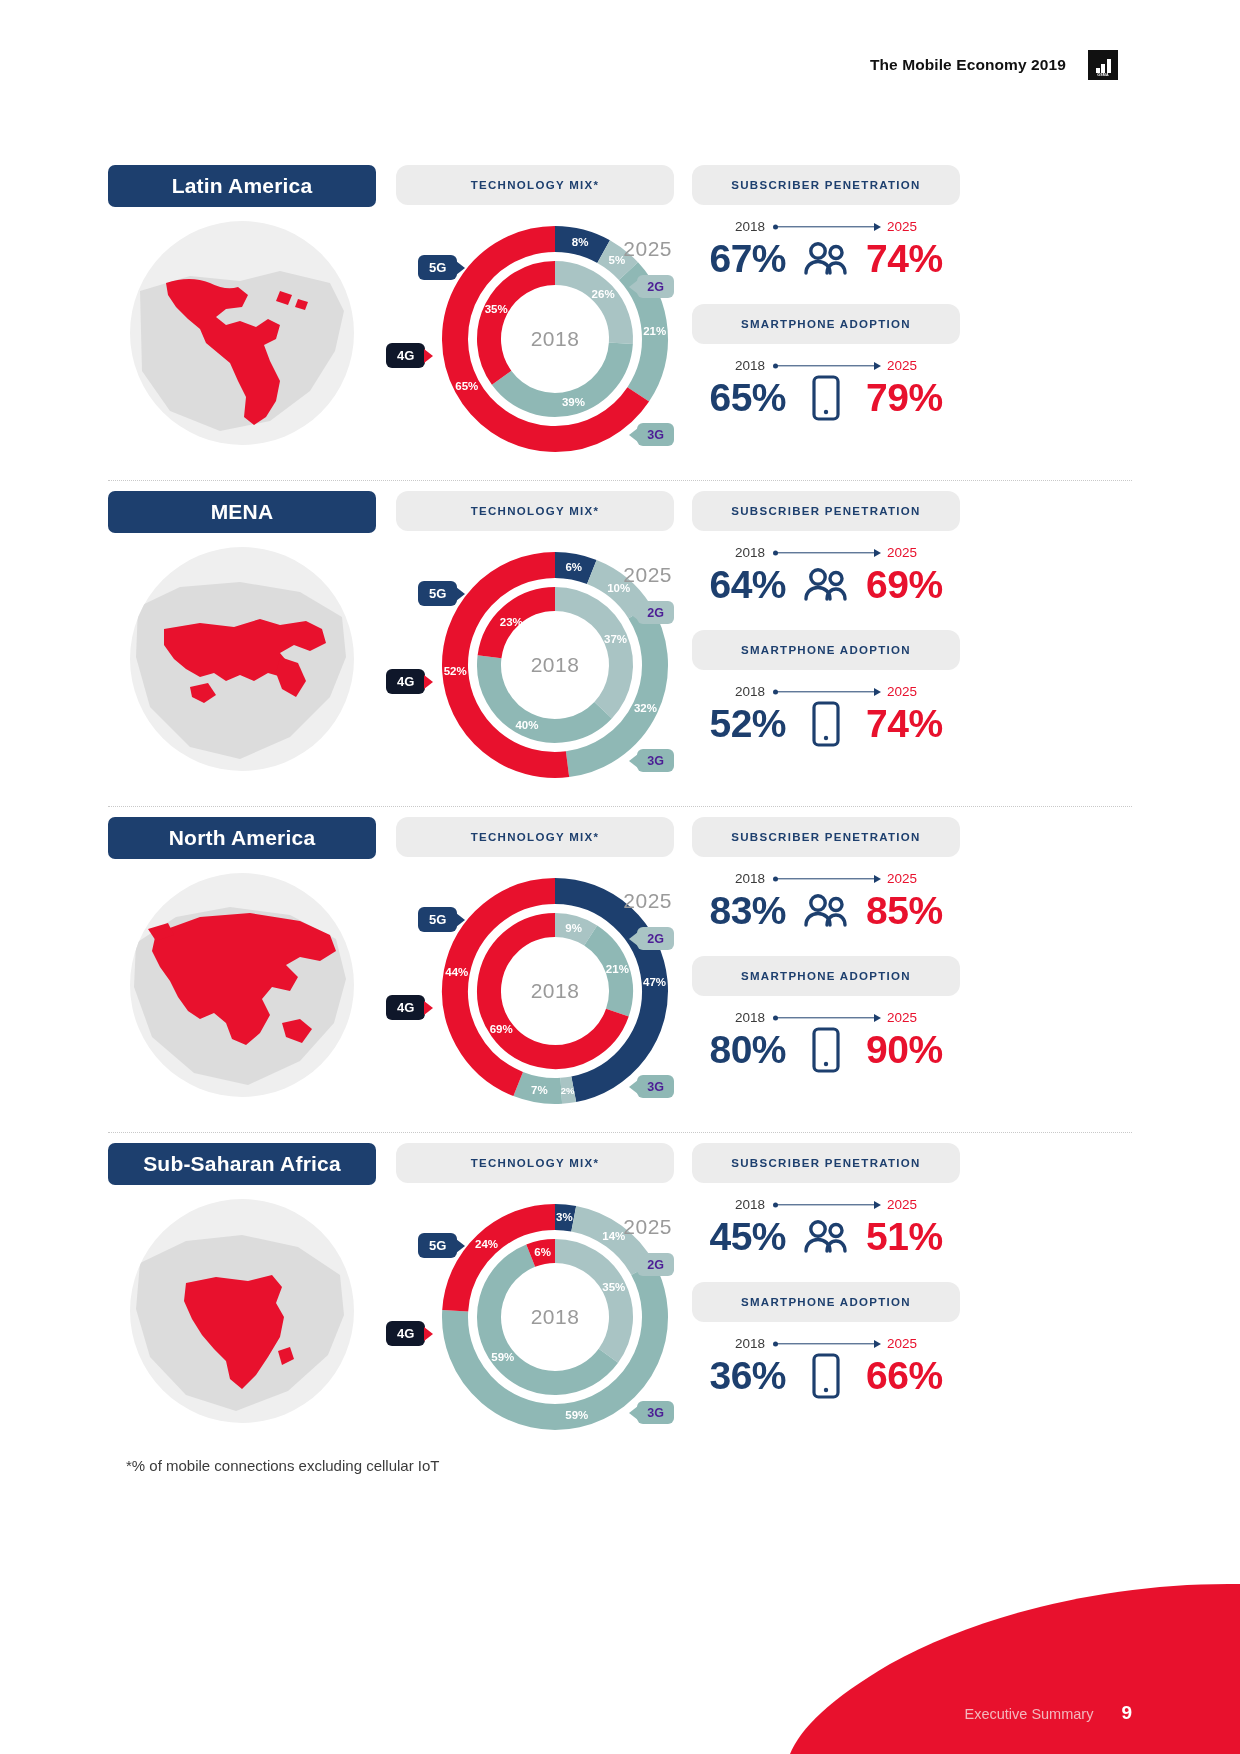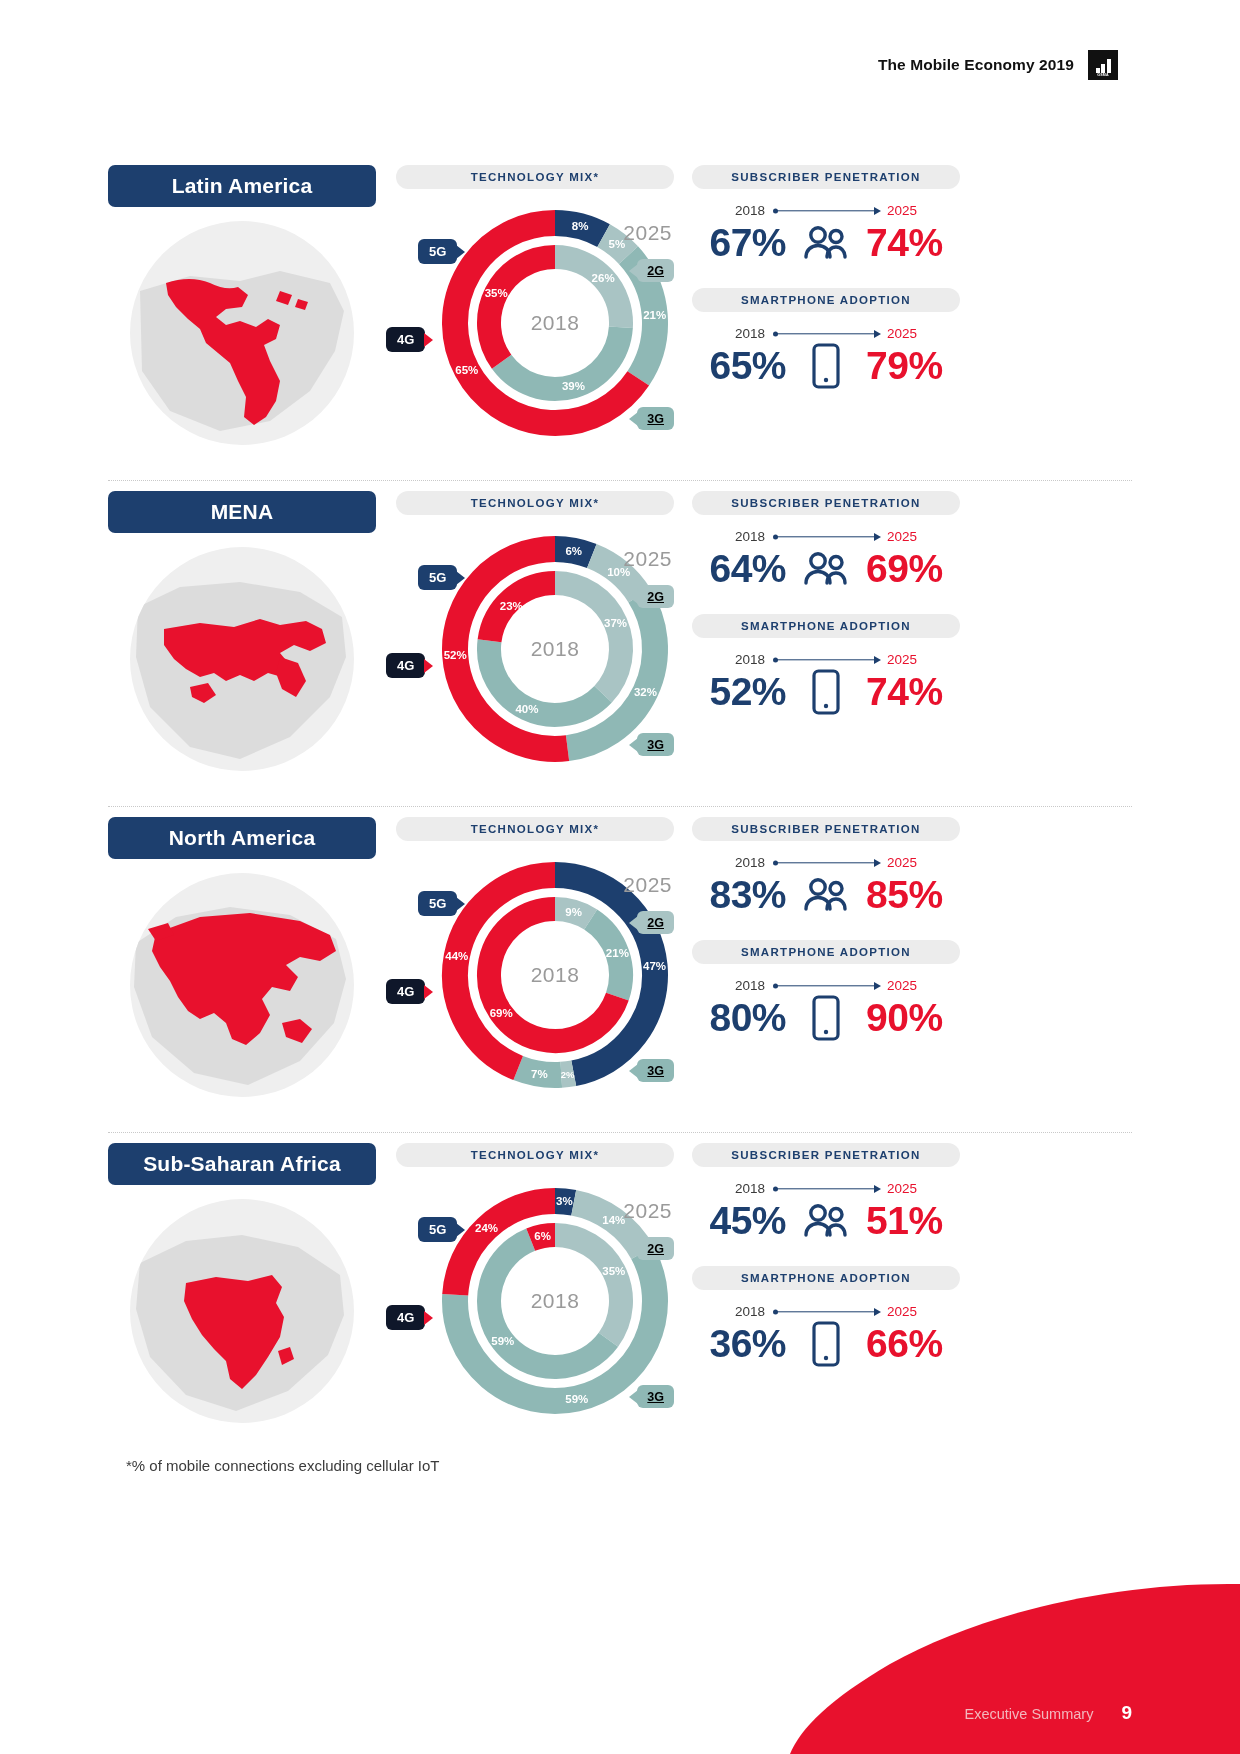--- a/index.html
+++ b/index.html
@@ -7,21 +7,21 @@
     width: 1240px; height: 1754px;
     background: #ffffff;
     font-family: "Liberation Sans", sans-serif;
     overflow: hidden;
   }
   .page { position: relative; width: 1240px; height: 1754px; background: #fff; }
 
   
   .doc-header {
     position: absolute; top: 50px; right: 122px;
-    display: flex; align-items: center; gap: 14px;
+    display: flex; align-items: center; gap: 22px;
   }
   .doc-header .title {
     font-size: 15.5px; font-weight: bold; color: #111; letter-spacing: .1px;
   }
   .gsma-logo {
     width: 30px; height: 30px; background: #111; position: relative;
     display: flex; align-items: flex-end; justify-content: center; padding-bottom: 7px;
   }
   .gsma-logo .bars { display: flex; align-items: flex-end; gap: 1.5px; }
   .gsma-logo .bars i { display: block; width: 4px; background: #fff; }
@@ -50,21 +50,21 @@
   }
   .globe {
     position: relative; margin: 14px auto 0; width: 224px; height: 224px;
     border-radius: 50%; background: #efefef; overflow: hidden;
   }
   .globe svg { position: absolute; inset: 0; width: 100%; height: 100%; }
 
   
   .tech-col { position: absolute; left: 396px; top: 10px; width: 278px; }
   .pill-head {
-    height: 24px; border-radius: 12px; background: #ececec;
+    height: 40px; border-radius: 12px; background: #ececec;
     display: flex; align-items: center; justify-content: center;
     color: #1d3f6e; font-size: 11.5px; font-weight: bold; letter-spacing: 1.3px;
   }
   .donut-wrap { position: relative; width: 278px; height: 250px; margin-top: 8px; }
   .donut-svg { position: absolute; left: 39px; top: 6px; width: 240px; height: 240px; }
   .seg-label {
     position: absolute; font-size: 11.5px; font-weight: bold; color: #fff;
     transform: translate(-50%, -50%); white-space: nowrap; pointer-events: none;
   }
   .center-year {
@@ -96,21 +96,21 @@
     font-size: 12.5px; font-weight: bold;
   }
   .chip:before {
     content: ""; position: absolute; left: -8px; top: 50%;
     transform: translateY(-50%);
     border-top: 7px solid transparent; border-bottom: 7px solid transparent;
     border-right: 9px solid currentColor;
   }
   .chip.c2g { background: #a9c4c4; color: #a9c4c4; right: 0; top: 62px; }
   .chip.c3g { background: #8fb8b5; color: #8fb8b5; right: 0; top: 210px; }
-  .chip span { position: relative; z-index: 2; color: #000000; text-decoration: underline; }
+  .chip span { position: relative; z-index: 2; color: #4c1d95; }
 
   
   .stats-col { position: absolute; left: 692px; top: 10px; width: 268px; }
   .stat-block + .stat-block { margin-top: 22px; }
   .arrow-row {
     display: flex; align-items: center; justify-content: center;
     margin-top: 14px; gap: 0; font-size: 13.5px;
   }
   .arrow-row .y-left { color: #3b3b3b; margin-right: 8px; }
   .arrow-row .y-right { color: #e8112d; margin-left: 6px; }

